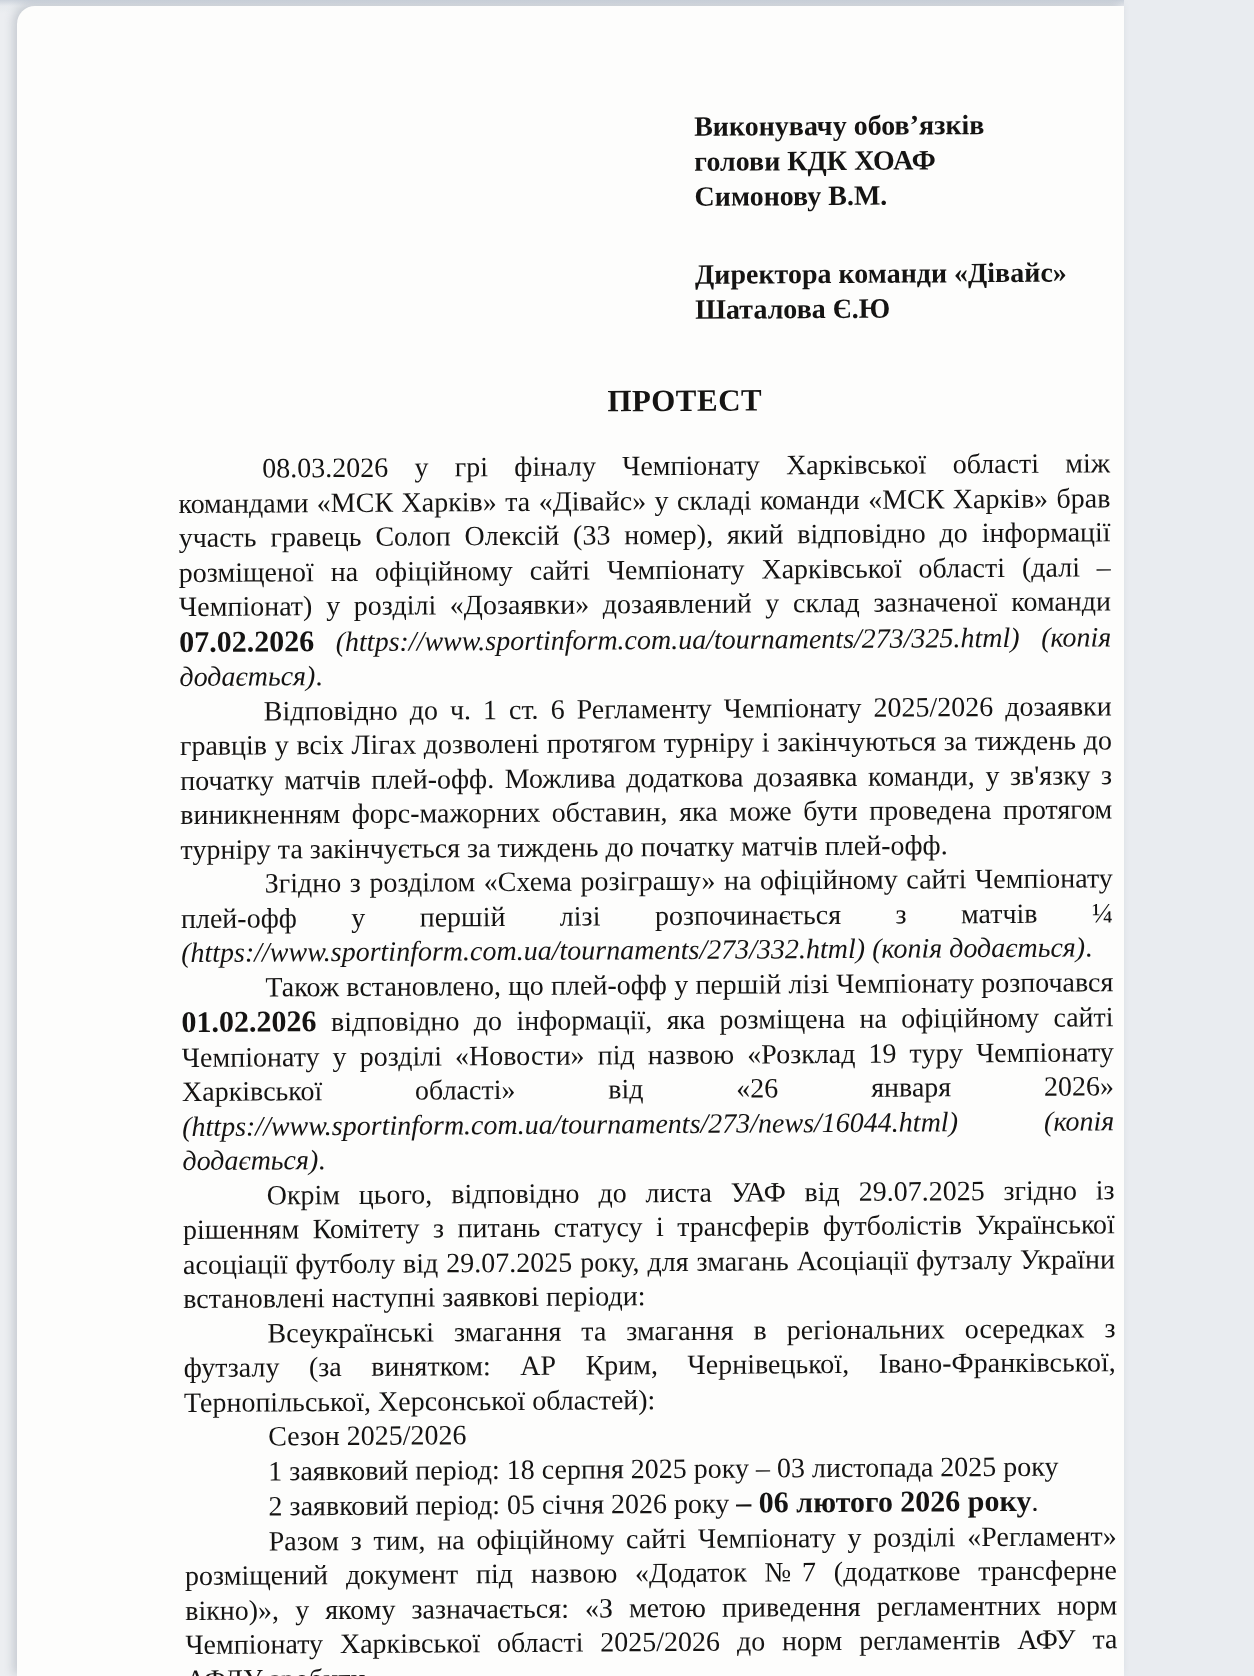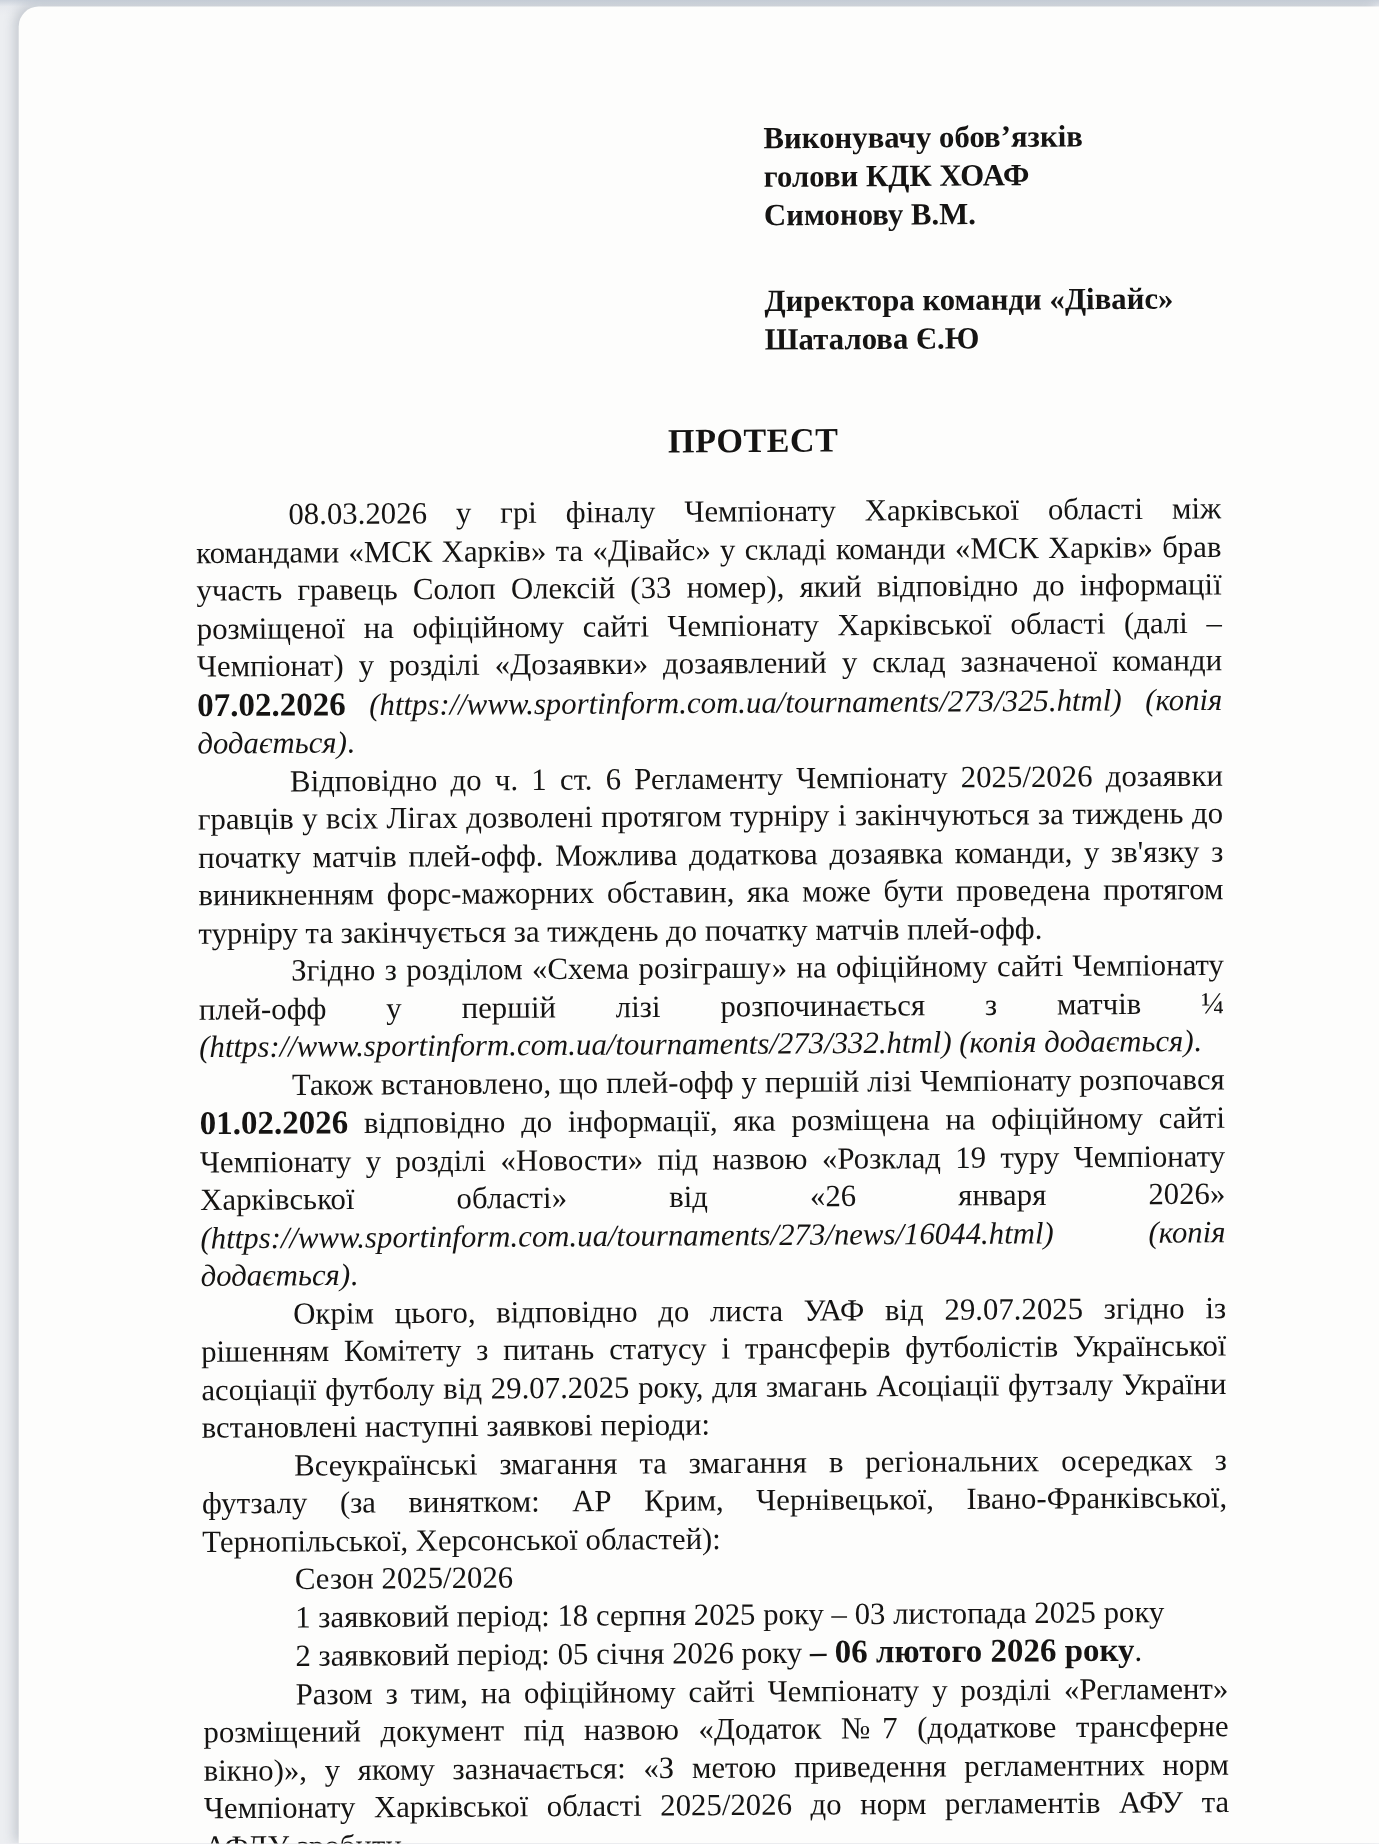--- a/index.html
+++ b/index.html
@@ -6,21 +6,21 @@
     margin: 0;
     padding: 0;
     width: 1254px;
     height: 1676px;
     overflow: hidden;
     background: #e9ecf0;
     font-family: "Liberation Serif", "DejaVu Serif", serif;
   }
   .canvas {
     position: relative;
-    width: 1254px;
+    width: 1124px;
     height: 1676px;
     background: linear-gradient(180deg, #ccd3dc 0px, #e7eaee 6px, #eceef1 14px);
   }
   .paper {
     position: absolute;
     left: 17px;
     top: 6px;
     right: 0;
     bottom: 0;
     background: #fdfdfc;

